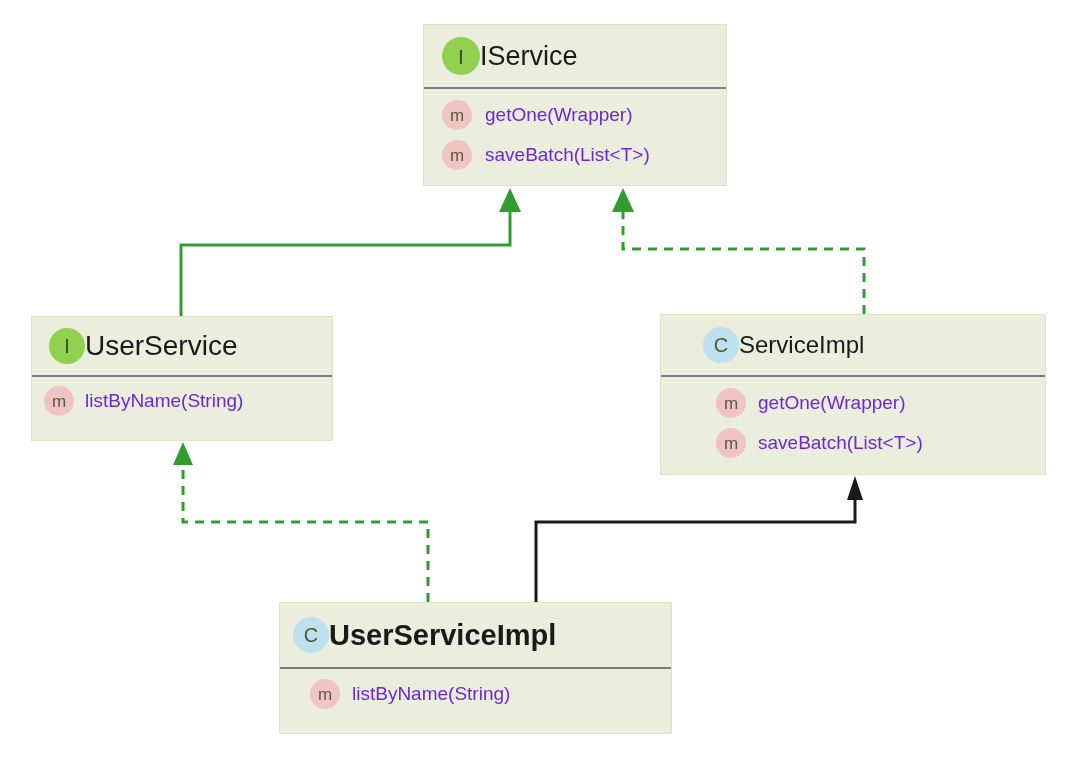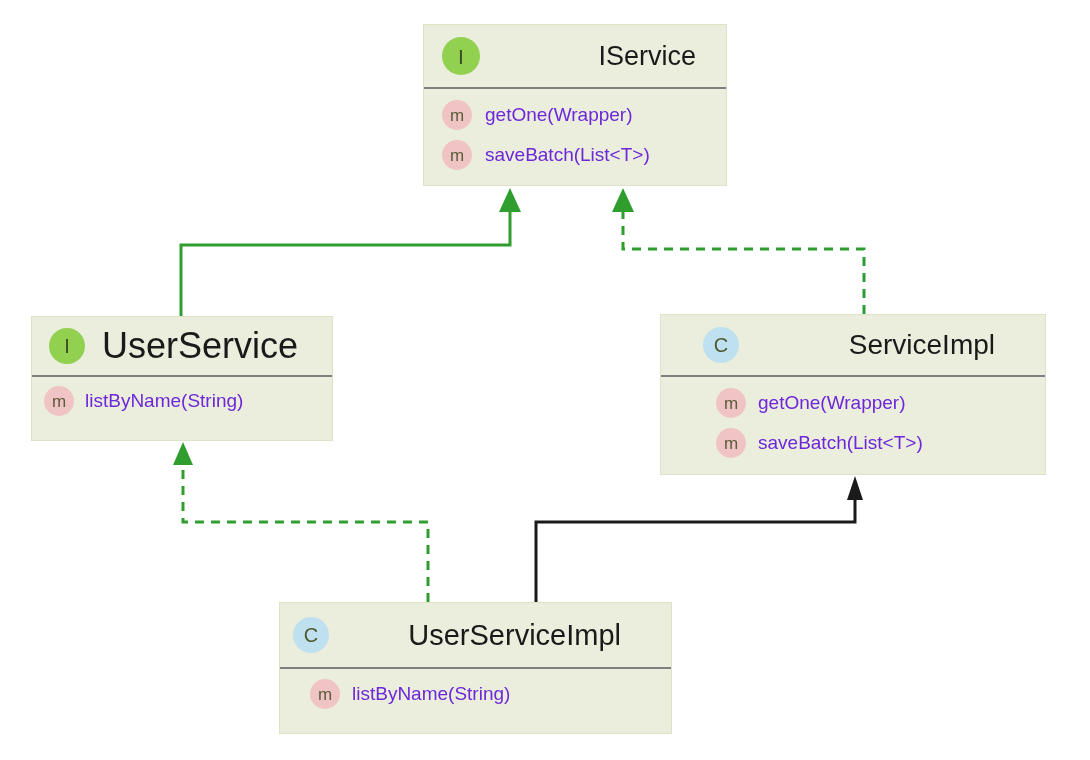--- a/index.html
+++ b/index.html
@@ -45,21 +45,21 @@
 
   .uml-header {
     display: flex;
     align-items: center;
     box-sizing: border-box;
     flex: none;
   }
 
   .uml-title {
     flex: 1 1 auto;
-    text-align: right;
+    text-align: left;
     color: #1a1a1a;
     font-weight: 400;
     white-space: nowrap;
   }
 
   .uml-divider {
     height: 2px;
     background: #7f7f7f;
     flex: none;
   }
@@ -128,47 +128,47 @@
   #node-iservice .uml-members { padding: 6px 0 4px 18px; }
   #node-iservice .uml-member { height: 40px; }
   #node-iservice .uml-member .icon-badge { width: 30px; height: 30px; }
   #node-iservice .uml-member .icon-badge .glyph { font-size: 17px; }
   #node-iservice .uml-member-label { font-size: 19px; margin-left: 13px; }
 
   #node-userservice {
     left: 31px; top: 316px; width: 302px; height: 125px;
   }
   #node-userservice .uml-header { height: 58px; padding-left: 17px; padding-right: 34px; }
-  #node-userservice .uml-title { font-size: 36px; }
+  #node-userservice .uml-title { font-size: 28px; }
   #node-userservice .icon-badge { width: 36px; height: 36px; }
   #node-userservice .icon-badge .glyph { font-size: 20px; }
   #node-userservice .uml-members { padding: 4px 0 4px 12px; }
   #node-userservice .uml-member { height: 40px; }
   #node-userservice .uml-member .icon-badge { width: 30px; height: 30px; }
   #node-userservice .uml-member .icon-badge .glyph { font-size: 17px; }
   #node-userservice .uml-member-label { font-size: 19px; margin-left: 11px; }
 
   #node-serviceimpl {
     left: 660px; top: 314px; width: 386px; height: 161px;
   }
   #node-serviceimpl .uml-header { height: 60px; padding-left: 42px; padding-right: 50px; }
-  #node-serviceimpl .uml-title { font-size: 28px; margin-left: 22px; }
+  #node-serviceimpl .uml-title { font-size: 24px; }
   #node-serviceimpl .icon-badge { width: 36px; height: 36px; }
   #node-serviceimpl .icon-badge .glyph { font-size: 20px; }
   #node-serviceimpl .uml-members { padding: 6px 0 4px 55px; }
   #node-serviceimpl .uml-member { height: 40px; }
   #node-serviceimpl .uml-member .icon-badge { width: 30px; height: 30px; }
   #node-serviceimpl .uml-member .icon-badge .glyph { font-size: 17px; }
   #node-serviceimpl .uml-member-label { font-size: 19px; margin-left: 12px; }
 
   #node-userserviceimpl {
     left: 279px; top: 602px; width: 393px; height: 132px;
   }
   #node-userserviceimpl .uml-header { height: 64px; padding-left: 13px; padding-right: 50px; }
-  #node-userserviceimpl .uml-title { font-size: 29px; }
+  #node-userserviceimpl .uml-title { font-size: 29px; font-weight: bold; }
   #node-userserviceimpl .icon-badge { width: 36px; height: 36px; }
   #node-userserviceimpl .icon-badge .glyph { font-size: 20px; }
   #node-userserviceimpl .uml-members { padding: 5px 0 4px 30px; }
   #node-userserviceimpl .uml-member { height: 40px; }
   #node-userserviceimpl .uml-member .icon-badge { width: 30px; height: 30px; }
   #node-userserviceimpl .uml-member .icon-badge .glyph { font-size: 17px; }
   #node-userserviceimpl .uml-member-label { font-size: 19px; margin-left: 12px; }
 </style>
 </head>
 <body>

